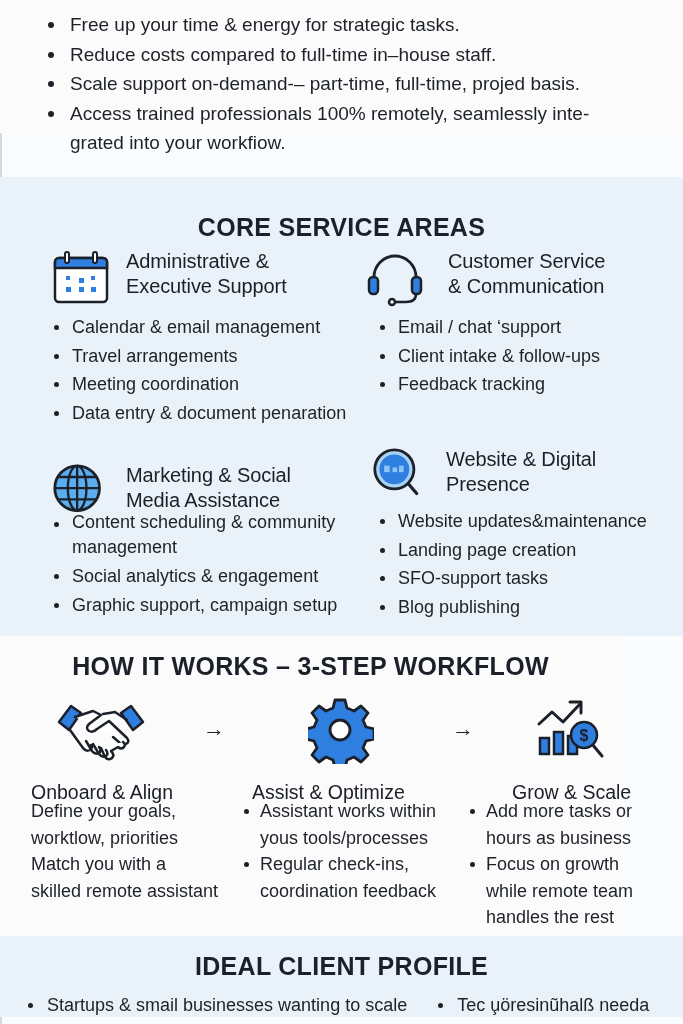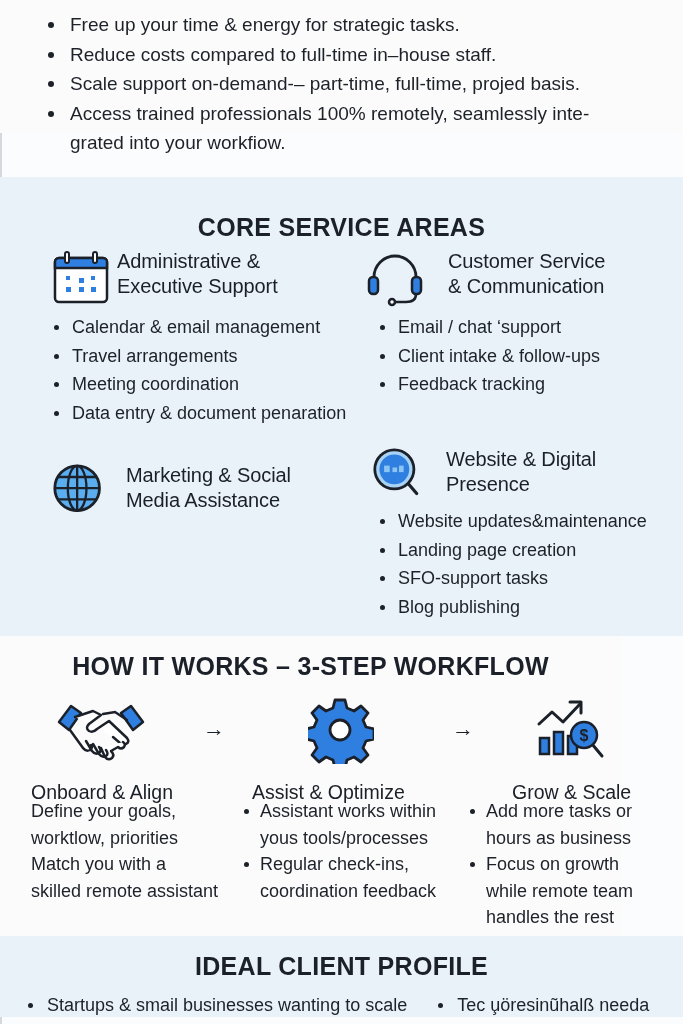--- a/index.html
+++ b/index.html
@@ -35,21 +35,21 @@
     .section-title {
       position: absolute; left: 0; width: 100%; text-align: center;
       font-weight: bold; font-size: 25px; letter-spacing: 0.3px; color: #1b2029;
     }
     .service-head {
       position: absolute; display: flex; align-items: flex-start;
     }
     .service-head .icon { width: 58px; height: 58px; flex: 0 0 58px; }
     .service-head .label {
       font-size: 20px; line-height: 25px; font-weight: 500; color: #1b1f27;
-      margin-left: 7px; letter-spacing: -0.1px;
+      margin-left: 16px; letter-spacing: -0.1px;
     }
     .svc-list { list-style: none; position: absolute; }
     .svc-list li {
       position: relative; padding-left: 20px; font-size: 18px; line-height: 28.5px; color: #1d2128;
       white-space: nowrap;
     }
     .svc-list li.wrap { white-space: normal; line-height: 25px; padding-bottom: 2px; }
     .svc-list li::before {
       content: ""; position: absolute; left: 2px; top: 12px; width: 5px; height: 5px;
       border-radius: 50%; background: #1d2128;
@@ -180,20 +180,25 @@
       <rect x="13" y="20" width="6" height="7" fill="#8cc4f4"></rect>
       <rect x="22" y="22" width="5" height="5" fill="#8cc4f4"></rect>
       <rect x="29" y="20" width="5" height="7" fill="#8cc4f4"></rect>
     </svg>
     <div class="label" style="margin-left:20px;">
       <div>Website &amp; Digital</div>
       <div>Presence</div>
     </div>
   </div>
 
+  <ul class="svc-list" style="left:52px; top:333px; width:320px;">
+    <li class="wrap">Content scheduling &amp; community management</li>
+    <li>Social analytics &amp; engagement</li>
+    <li>Graphic support, campaign setup</li>
+  </ul>
 
   <ul class="svc-list" style="left:378px; top:330px; width:305px;">
     <li>Website updates&amp;maintenance</li>
     <li>Landing page creation</li>
     <li>SFO-support tasks</li>
     <li>Blog publishing</li>
   </ul>
 </section>
 
 <section class="workflow">

